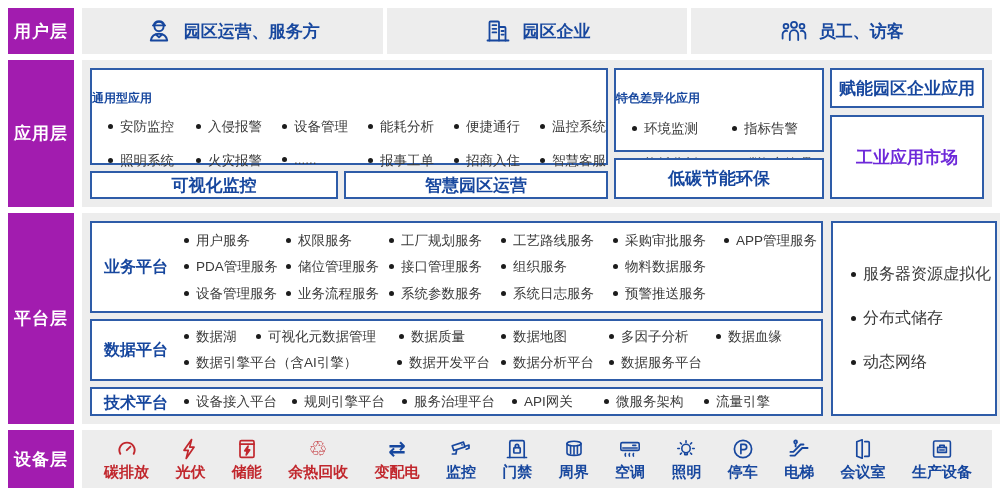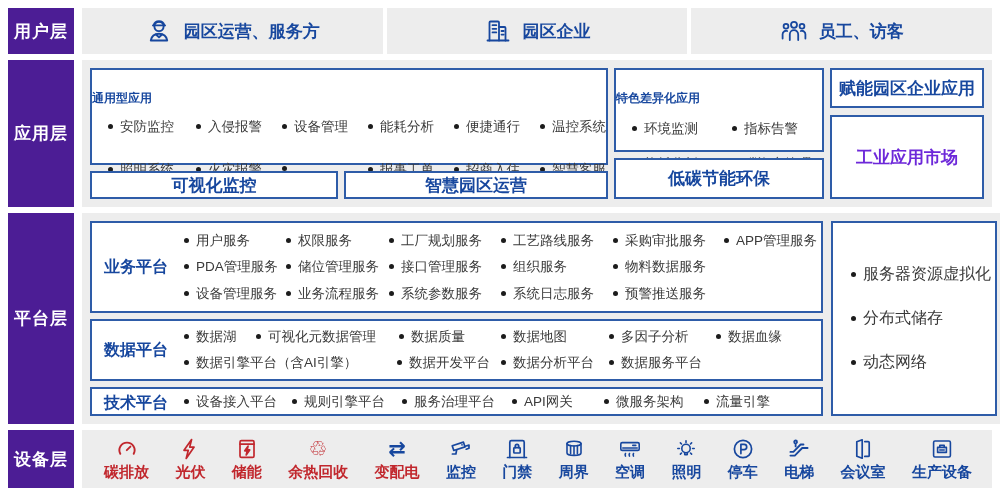--- a/index.html
+++ b/index.html
@@ -3,21 +3,21 @@
 <meta charset="utf-8">
 <style>
   html,body{margin:0;padding:0;background:#fff;}
   .page{width:1000px;height:496px;box-sizing:border-box;background:#fff;padding:8px;
     display:flex;flex-direction:column;gap:6px;font-family:"Liberation Sans",sans-serif;}
   .row{display:flex;gap:8px;min-height:0;}
   .row-user{height:46px;}
   .row-app{height:147px;}
   .row-platform{height:211px;}
   .row-device{height:58px;}
-  .layer-label{flex:0 0 66px;background:#4c1d95;color:#fff;font-weight:bold;font-size:17px;
+  .layer-label{flex:0 0 66px;background:#a21caf;color:#fff;font-weight:bold;font-size:17px;
     display:flex;align-items:center;justify-content:center;letter-spacing:1px;}
   
   .user-content{flex:1;display:flex;gap:4px;}
   .user-seg{flex:1;background:#ededed;display:flex;align-items:center;justify-content:center;gap:11px;}
   .ulabel{color:#17479e;font-weight:bold;font-size:17px;}
   .uicon{color:#17479e;height:28px;display:flex;align-items:center;}
   .uicon svg{width:28px;height:28px;}
   .box,.banner,.pbox{background:#fff;border:2px solid #2e5ca8;box-sizing:border-box;}
   .box-title{padding-top:20px;font-weight:bold;font-size:12px;color:#17479e;}
   .banner{display:flex;align-items:center;justify-content:center;font-weight:bold;font-size:17px;color:#17479e;}
@@ -29,21 +29,21 @@
   .banner-viz{flex:0 0 248px;}
   .left-banners .banner:last-child{flex:1;}
   .app-mid{flex:0 0 210px;display:flex;flex-direction:column;gap:6px;}
   .special-box{height:84px;}
   .app-mid .banner{flex:1;}
   .app-right{flex:1;display:flex;flex-direction:column;gap:7px;}
   .right-top{flex:0 0 40px;}
   .industry-box{flex:1;display:flex;align-items:center;justify-content:center;
     font-weight:bold;font-size:17px;color:#6d28d9;}
   .grid-gen{display:grid;grid-template-columns:88px 86px 86px 86px 86px auto;
-    row-gap:25px;padding:11px 0 0 16px;}
+    row-gap:16px;padding:11px 0 0 16px;}
   .grid-spec{display:grid;grid-template-columns:100px auto;row-gap:17px;padding:13px 0 0 16px;}
   
   .bi{font-size:13.5px;color:#3a3a3a;white-space:nowrap;}
   .bi::before{content:"";display:inline-block;width:5px;height:5px;border-radius:50%;
     background:#1c1c1c;margin-right:7px;vertical-align:2px;}
   
   .platform-content{flex:1;background:#ededed;padding:8px;display:flex;gap:8px;box-sizing:border-box;}
   .platform-left{flex:1;display:flex;flex-direction:column;gap:6px;}
   .pbox{display:flex;align-items:center;padding:0 4px 0 12px;}
   .pbox-biz{height:92px;}

